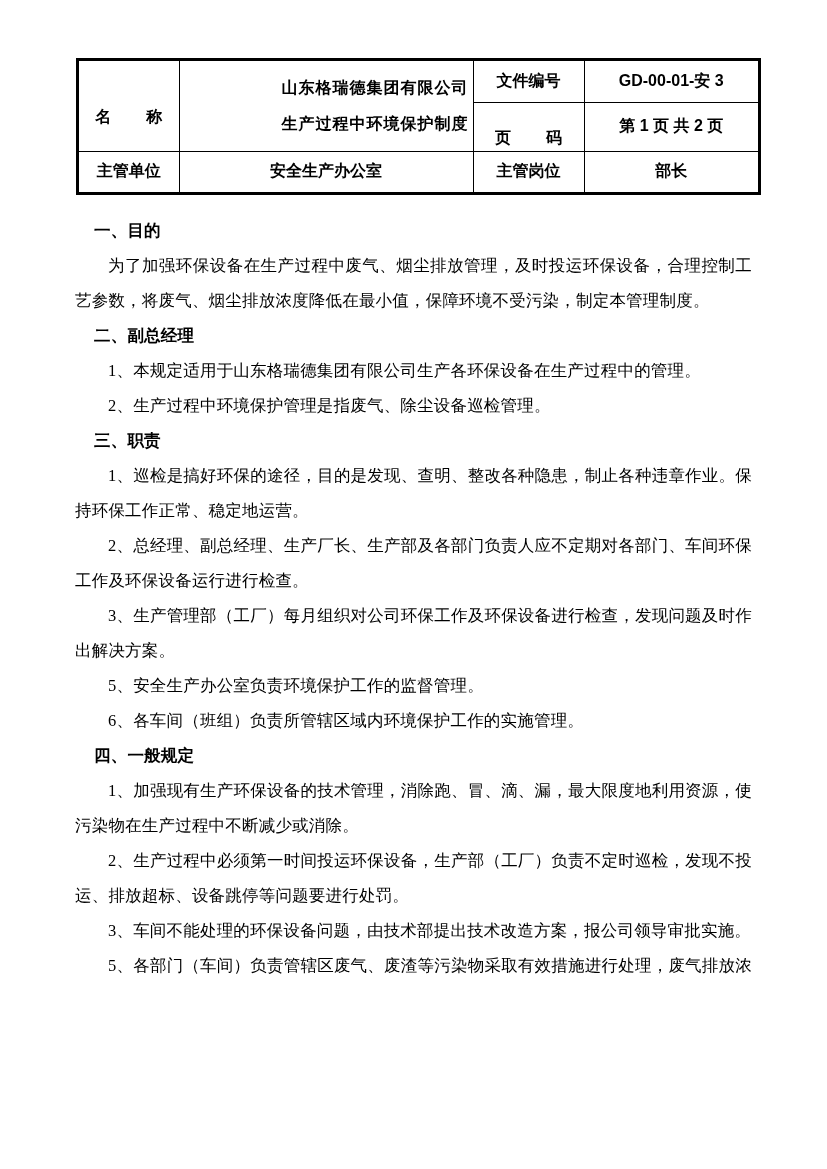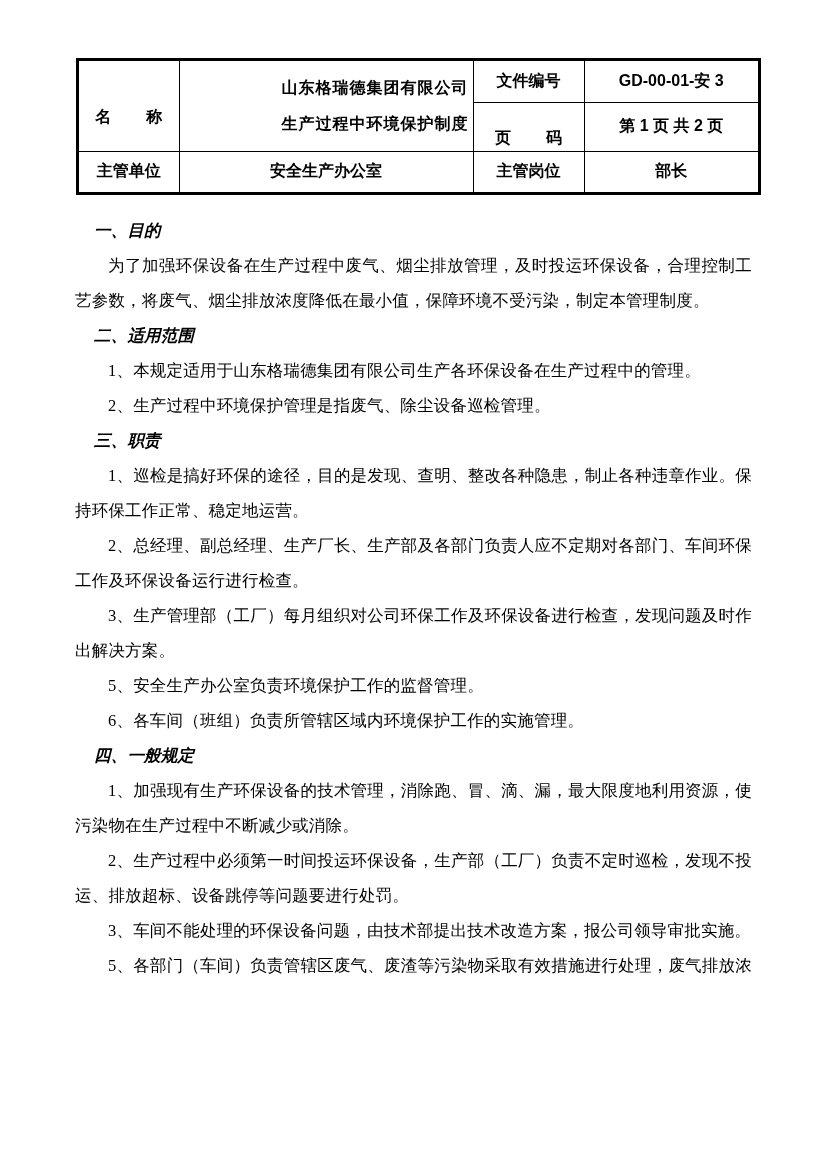--- a/index.html
+++ b/index.html
@@ -66,21 +66,20 @@
     line-height: 35px;
     letter-spacing: 0.2px;
   }
   .doc-body h2 {
     font-family: "Liberation Sans", "DejaVu Sans", sans-serif;
     font-weight: bold;
     font-size: 16.5px;
     line-height: 35px;
     padding-left: 19px;
     margin: 0;
-    font-style: italic;
   }
   .doc-body p {
     text-indent: 33px;
     text-align: justify;
     margin: 0;
   }
   .doc-body p.cut-line {
     text-align-last: justify;
   }
 </style>
@@ -115,21 +114,21 @@
       <td class="c4">部长</td>
     </tr>
   </tbody>
     </table>
 
   <div class="doc-body">
 
     <h2>一、目的</h2>
     <p>为了加强环保设备在生产过程中废气、烟尘排放管理，及时投运环保设备，合理控制工艺参数，将废气、烟尘排放浓度降低在最小值，保障环境不受污染，制定本管理制度。</p>
 
-    <h2>二、适用范围</h2>
+    <h2>二、副总经理</h2>
     <p>1、本规定适用于山东格瑞德集团有限公司生产各环保设备在生产过程中的管理。</p>
     <p>2、生产过程中环境保护管理是指废气、除尘设备巡检管理。</p>
 
     <h2>三、职责</h2>
     <p>1、巡检是搞好环保的途径，目的是发现、查明、整改各种隐患，制止各种违章作业。保持环保工作正常、稳定地运营。</p>
     <p>2、总经理、副总经理、生产厂长、生产部及各部门负责人应不定期对各部门、车间环保工作及环保设备运行进行检查。</p>
     <p>3、生产管理部（工厂）每月组织对公司环保工作及环保设备进行检查，发现问题及时作出解决方案。</p>
     <p>5、安全生产办公室负责环境保护工作的监督管理。</p>
     <p>6、各车间（班组）负责所管辖区域内环境保护工作的实施管理。</p>
 

